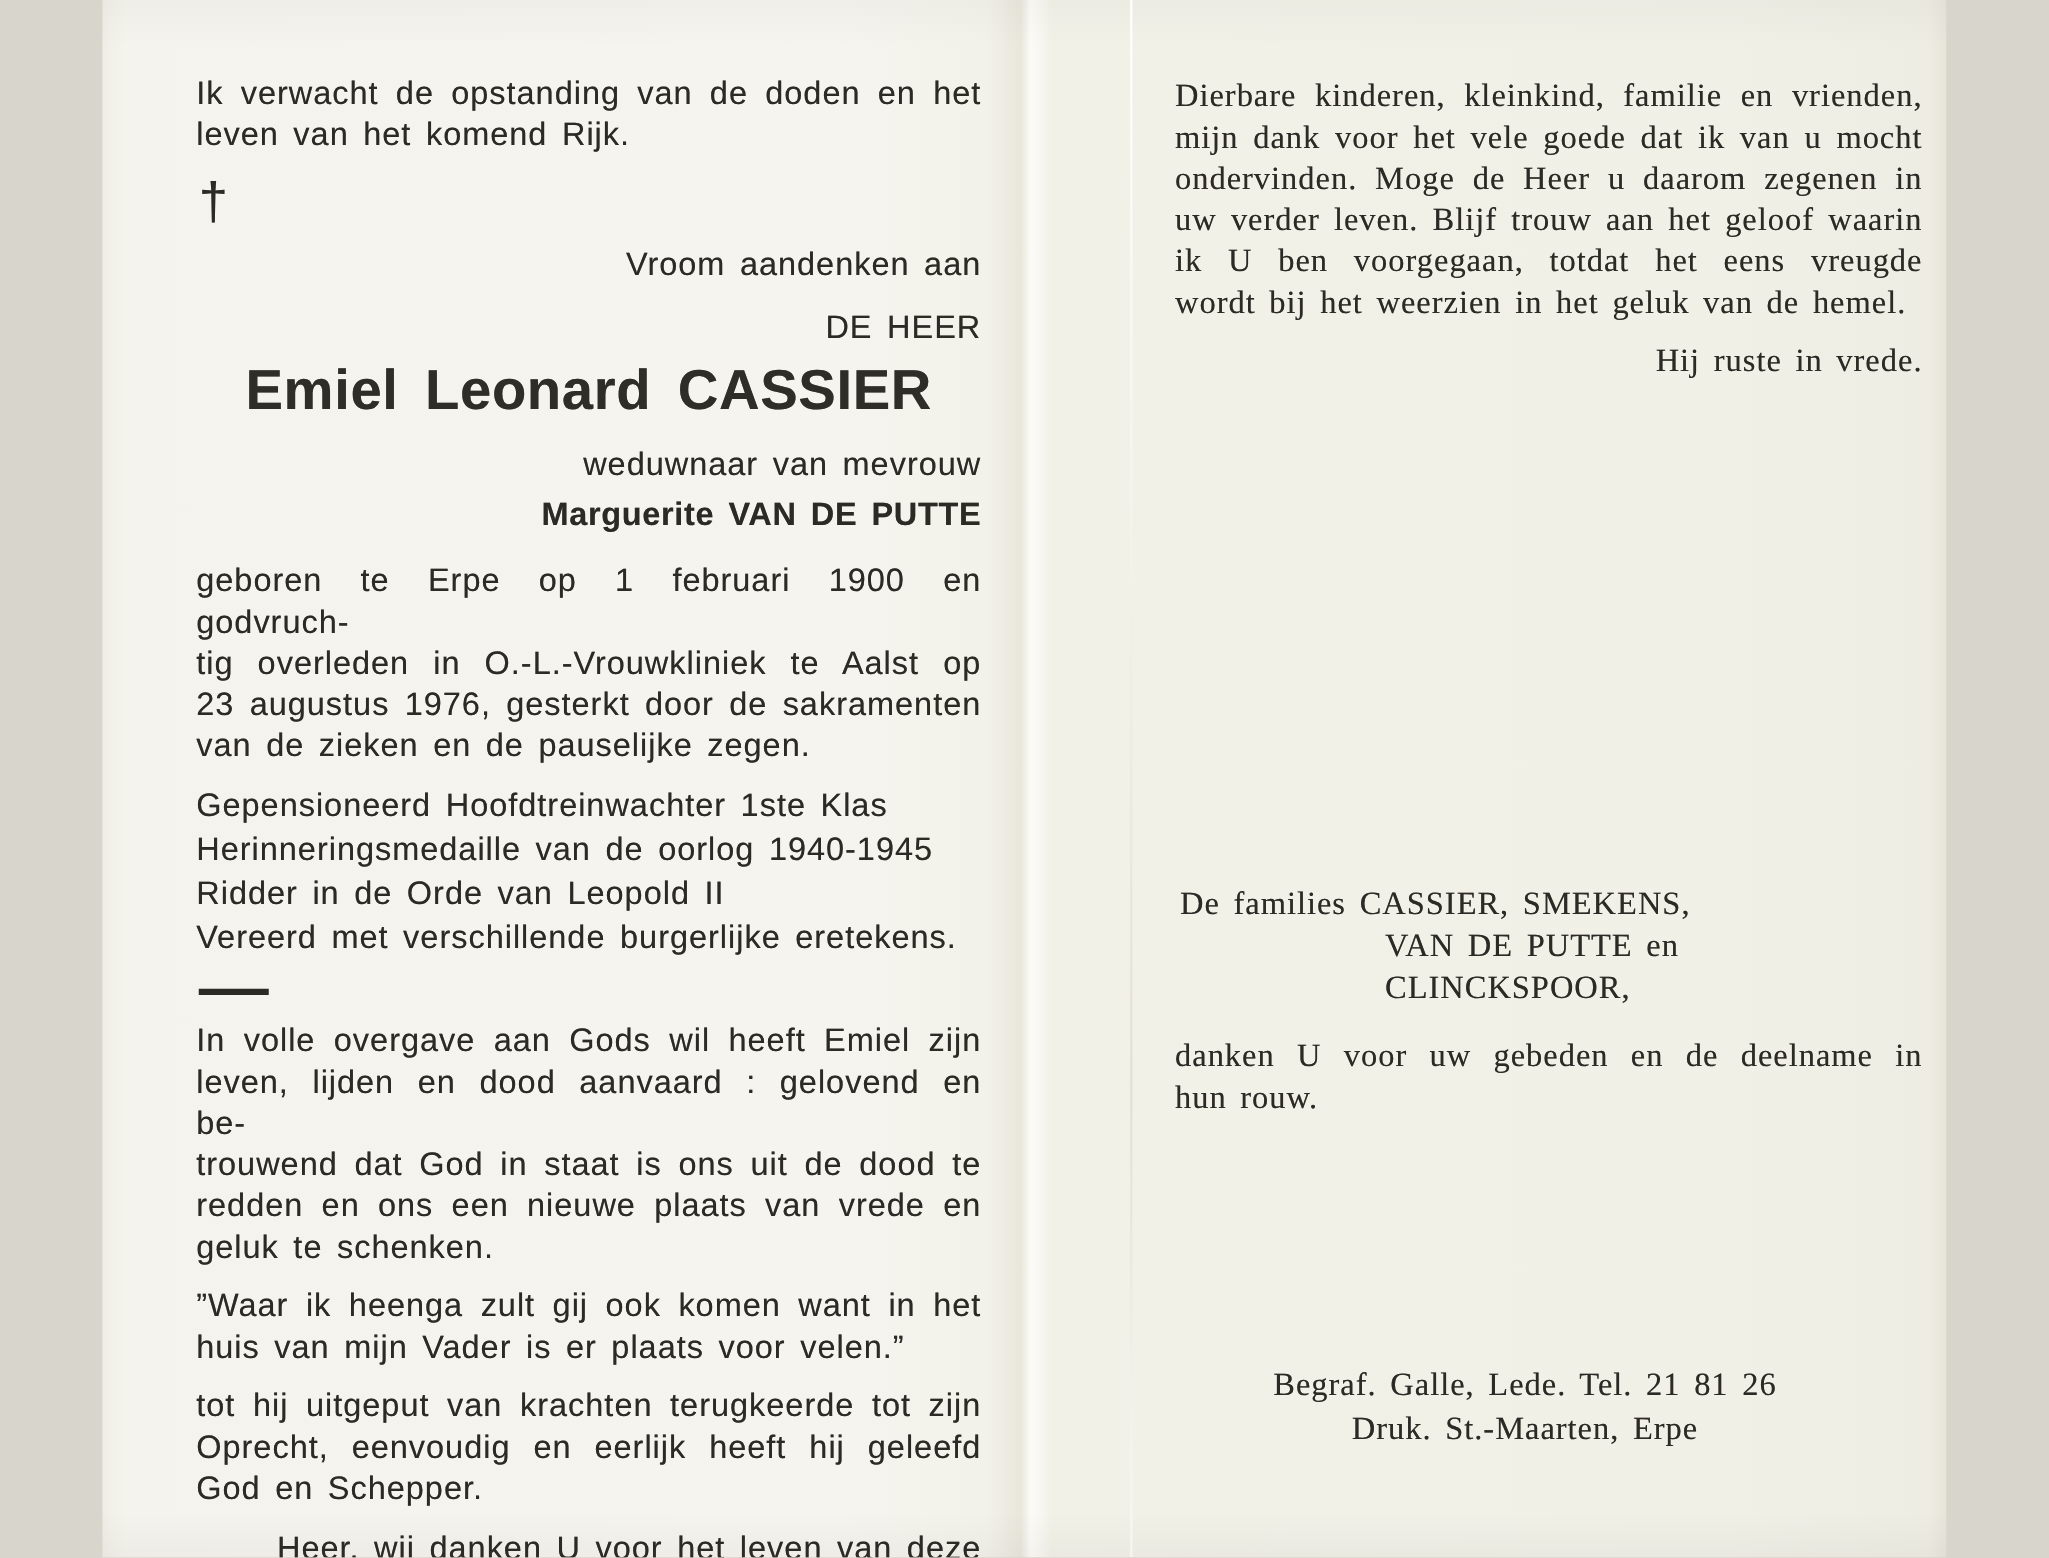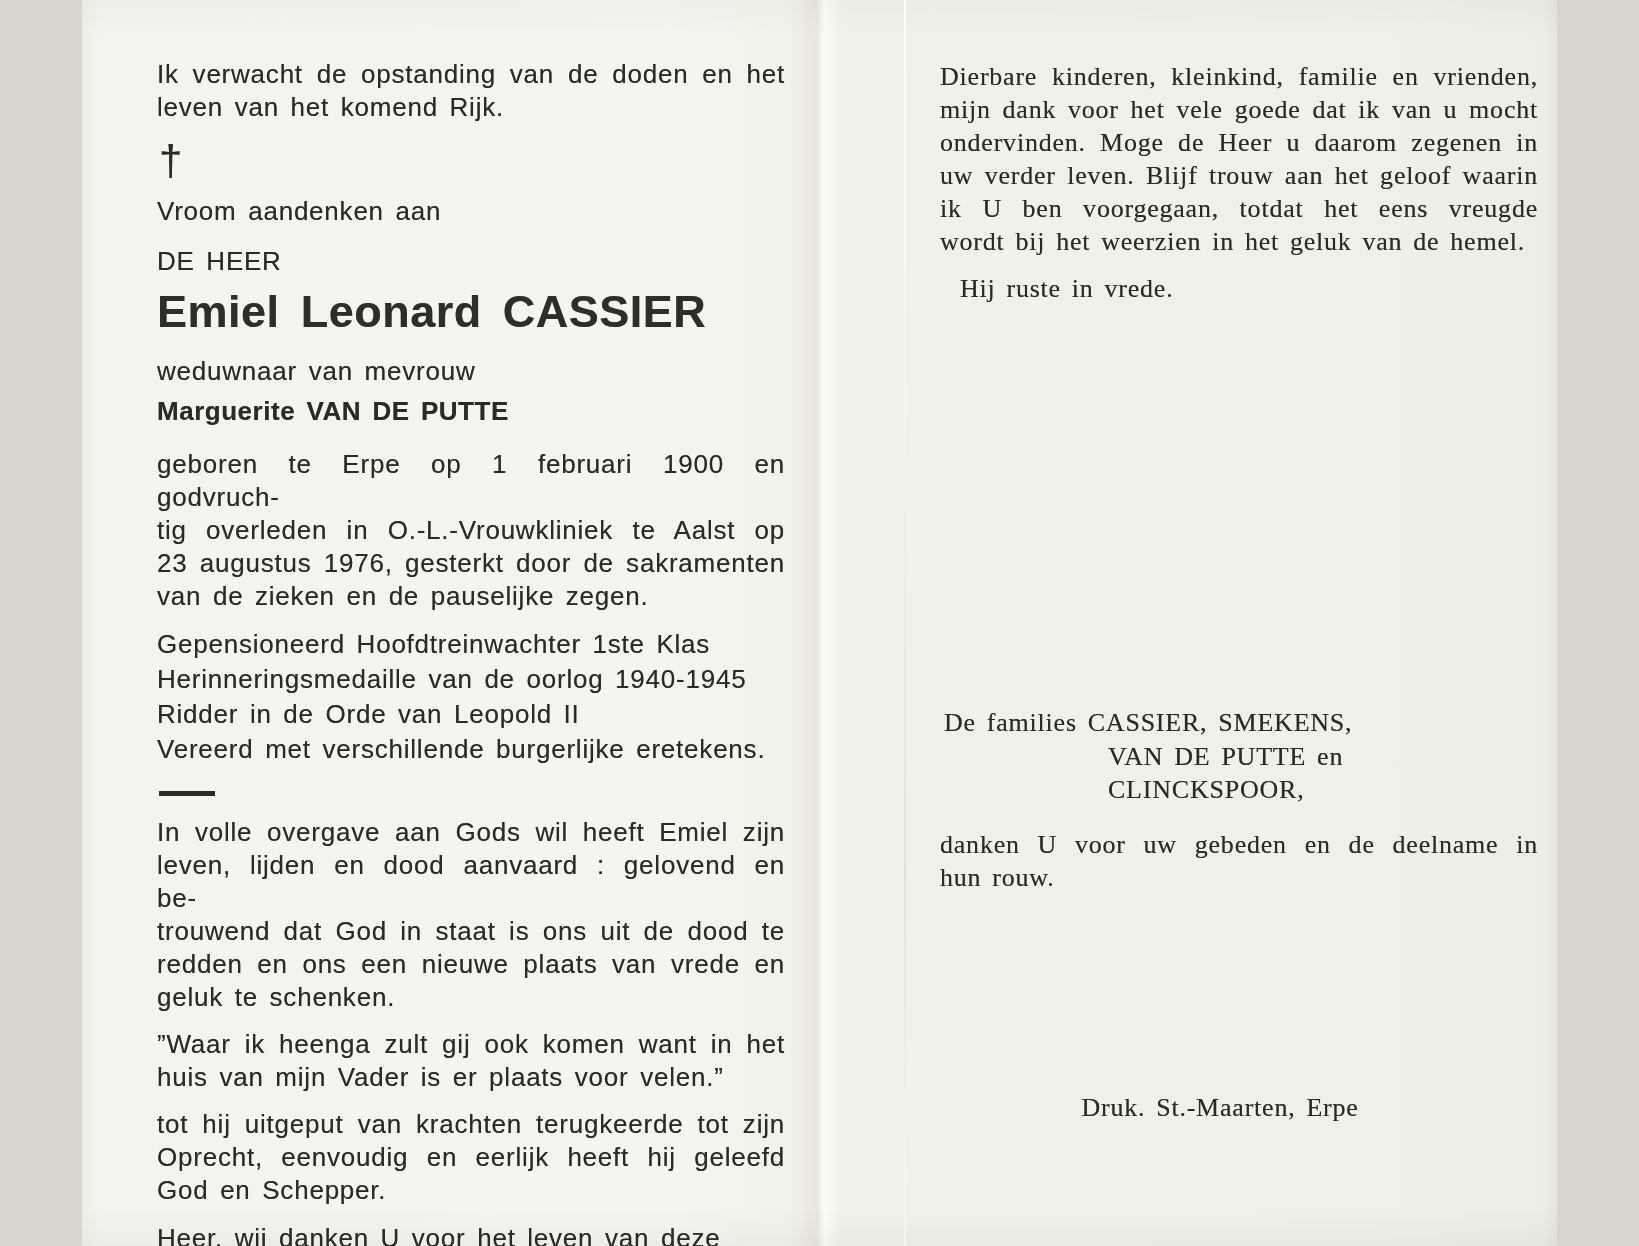--- a/index.html
+++ b/index.html
@@ -25,28 +25,29 @@
   .page { position:absolute; font-size:26px; line-height:34px; letter-spacing:0.03em; word-spacing:0.14em; }
   .page.left  { left:75px;  top:58px; width:628px; }
   .page.right { left:858px; top:60px; width:598px;font-family:Liberation Serif, serif; }
 
   .para { margin:0 0 14px 0; }
   .tline { min-height:33px; line-height:33px; }
   .para.tight .tline { line-height:33px; }
   .para.list .tline { line-height:35px; min-height:35px; }
   .just { text-align:justify; text-align-last:justify; }
 
-  .single { margin:0 0 14px 0; }
+  .single { margin:0 0 14px 0;text-align:right; }
   .cross  { font-size:42px; line-height:46px; margin:8px 0 10px 2px; }
   .dedication { margin:0 0 16px 0; }
   .honorific  { margin:0 0 8px 0; }
   .name {
     font-size:45px; line-height:52px; font-weight:bold;
     letter-spacing:0.5px; margin:0 0 16px 0; color:#2e2d28;
     word-spacing:0.18em;
+    text-align:center;
   }
   .widower { margin:0 0 6px 0; }
   .spouse  { font-weight:bold; margin:0 0 20px 0; letter-spacing:0.02em; }
   .divider { width:56px; height:5px; background:#2b2a25; margin:24px 0 20px 2px; }
   .closing { margin-top:2px; }
 
   .rest-line { margin-top:8px;margin-left:20px; }
   .families-block { position:absolute; top:645px; left:0; width:100%; }
   .fam-l1 { padding-left:4px;   line-height:35px; }
   .fam-l2 { padding-left:168px; line-height:33px; }
@@ -133,17 +134,18 @@
     <div class="families-block">
       <div class="fam-l1">De families CASSIER, SMEKENS,</div>
       <div class="fam-l2">VAN DE PUTTE en CLINCKSPOOR,</div>
       <div class="para tight thanks">
           <div class="tline just">danken U voor uw gebeden en de deelname in</div>
           <div class="tline">hun rouw.</div>
         </div>
     </div>
 
     <div class="footer">
+      <div>Begraf. Galle, Lede. Tel. 21 81 26</div>
       <div>Druk. St.-Maarten, Erpe</div>
     </div>
   </section>
 
 </div>
 
 </body></html>

